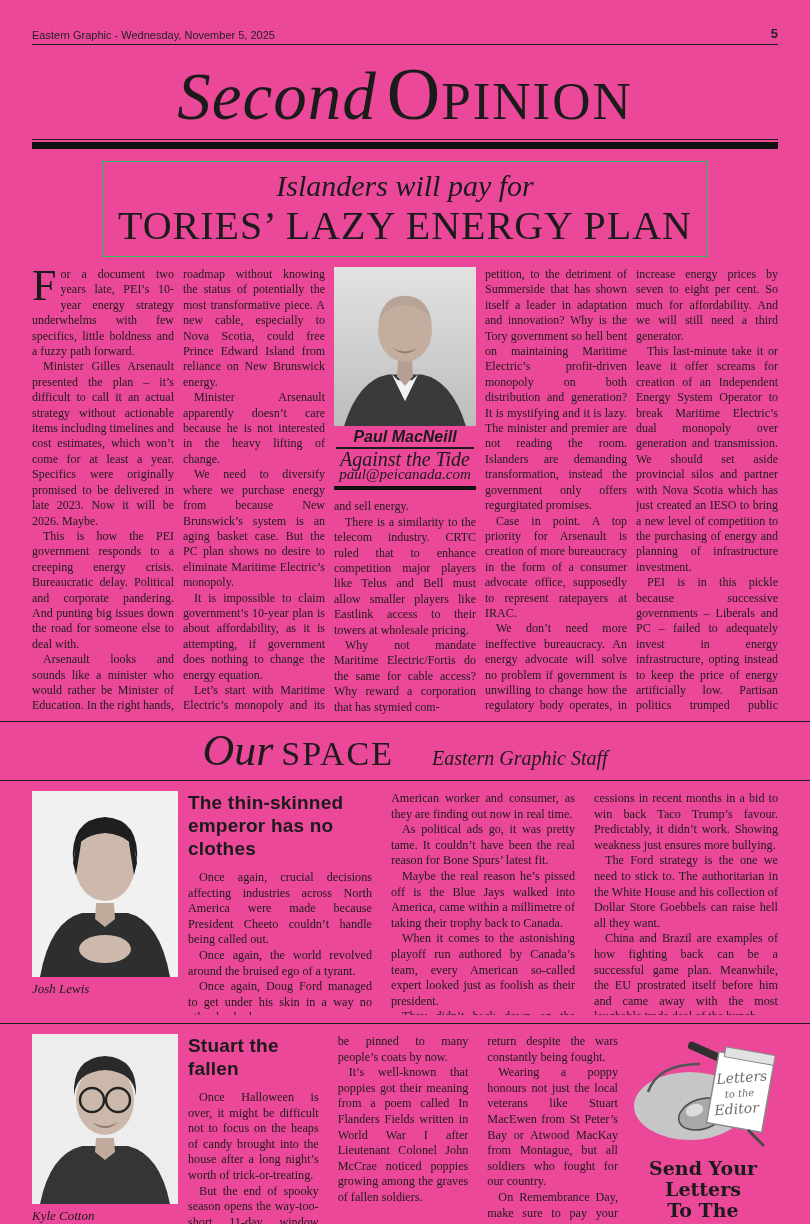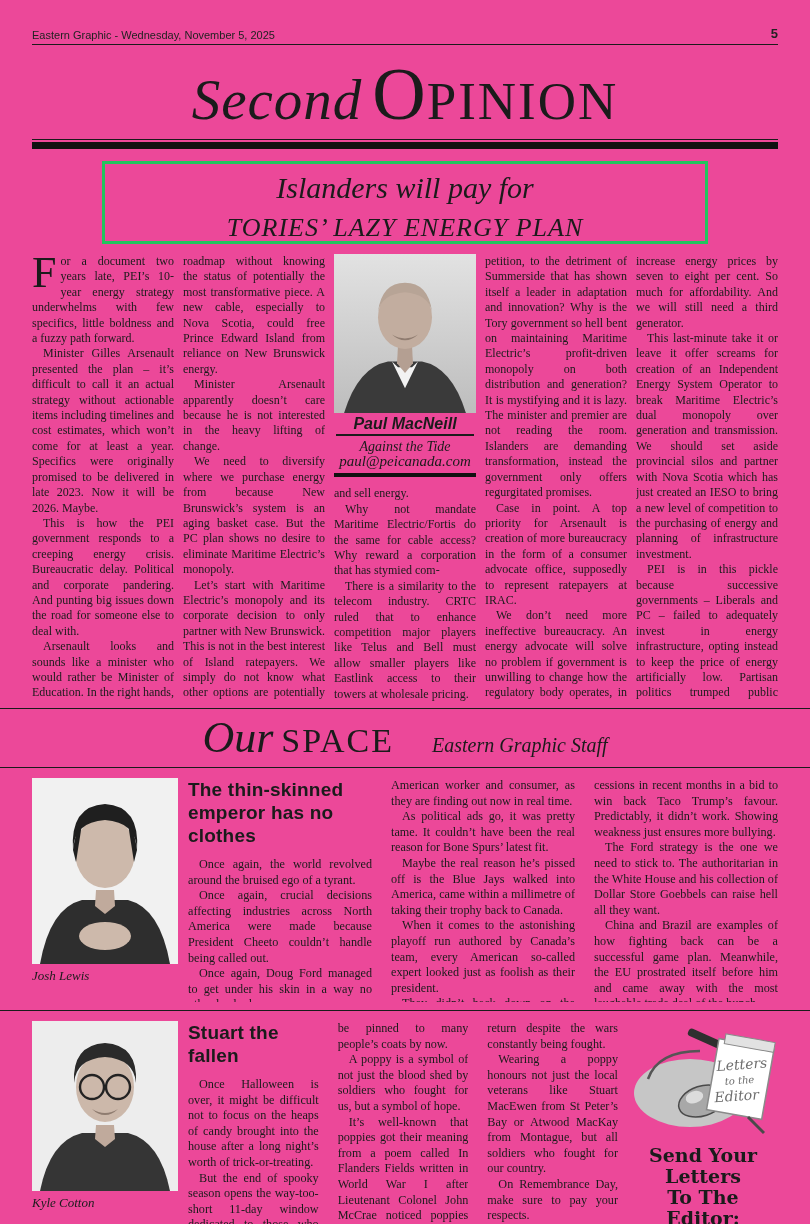--- a/index.html
+++ b/index.html
@@ -11,43 +11,43 @@
   }
   
   .hdr {
     margin:26px 32px 0; display:flex; justify-content:space-between; align-items:flex-end;
     border-bottom:1.5px solid #1b1b1b; padding-bottom:3px;
     font-family:"Liberation Sans", sans-serif; font-size:11px; color:#222;
   }
   .hdr .pg { font-weight:bold; font-size:13px; }
   
   .masthead { text-align:center; margin-top:6px; height:86px; line-height:86px; white-space:nowrap; }
-  .masthead .it { font-style:italic; font-size:57px; letter-spacing:1px; }
+  .masthead .it { font-style:italic; font-size:67px; letter-spacing:1px; }
   .masthead .capO { font-size:74px; letter-spacing:1px; margin-left:10px; }
   .masthead .caps { font-size:53px; letter-spacing:2px; }
   .rule-thin { margin:2px 32px 0; border-top:1.5px solid #1b1b1b; }
   .rule-thick { margin:2px 32px 0; height:7px; background:#111; }
   
   .hbox {
-    margin:12px 102px 0; border:3px solid #22c55e; text-align:center; padding:5px 4px 10px; height:83px;
+    margin:12px 102px 0; border:1px solid #22c55e; text-align:center; padding:5px 4px 10px; height:96px;
   }
   .kicker { font-style:italic; font-size:30px; line-height:38px; }
-  .bigheadline { font-size:26px; line-height:42px; letter-spacing:1px;font-style:italic; }
+  .bigheadline { font-size:40px; line-height:42px; letter-spacing:1px; }
   
   .cols { margin:10px 32px 0; display:flex; gap:9px; height:448px; overflow:hidden; }
   .col { flex:1 1 0; overflow:hidden; font-size:12px; line-height:15.4px; text-align:justify; }
   .col p { margin:0; }
   .col p.ind { text-indent:11px; }
   .dropcap { float:left; font-size:44px; line-height:33px; padding:2px 4px 0 0; }
   
   .mid { display:flex; flex-direction:column; }
   .portrait { width:100%; height:166px; display:block; background:#cfcfcf; }
   .aname { font-family:"Liberation Sans", sans-serif; font-weight:bold; font-size:16px; text-align:center; padding:3px 0 2px;font-style:italic; }
   .arule { border-top:2px solid #1b1b1b; margin:0 2px; }
-  .acol { font-style:italic; font-size:14px; text-align:center; margin-top:3px; }
+  .acol { font-style:italic; font-size:20px; text-align:center; margin-top:3px; }
   .aemail { font-style:italic; font-size:15px; text-align:center; }
   .abar { height:4px; background:#111; margin:4px 0 9px; }
   
   .band-rule { border-top:1.5px solid #1b1b1b; margin-top:6px; }
   .ourspace { text-align:center; padding:2px 0 4px; white-space:nowrap; height:58px; line-height:54px; }
   .ourspace .it { font-style:italic; font-size:44px; }
   .ourspace .caps { font-size:34px; letter-spacing:2px; margin-left:8px; }
   .ourspace .staff { font-style:italic; font-size:20px; margin-left:38px; }
   
   .staffsec { margin:10px 32px 0; display:flex; gap:10px; }
@@ -95,20 +95,21 @@
       <p><span class="dropcap">F</span><span>or a document two years late, PEI’s 10-year energy strategy underwhelms with few specifics, little boldness and a fuzzy path forward.</span></p>
       <p class="ind">Minister Gilles Arsenault presented the plan – it’s difficult to call it an actual strategy without actionable items including timelines and cost estimates, which won’t come for at least a year. Specifics were originally promised to be delivered in late 2023. Now it will be 2026. Maybe.</p>
       <p class="ind">This is how the PEI government responds to a creeping energy crisis. Bureaucratic delay. Political and corporate pandering. And punting big issues down the road for someone else to deal with.</p>
       <p class="ind">Arsenault looks and sounds like a minister who would rather be Minister of Education. In the right hands, the energy file could be transformative. In the hands of Arsenault and Premier Lantz, it is decidedly status quo.</p>
 
     </div>
     <div class="col">
       <p>roadmap without knowing the status of potentially the most transformative piece. A new cable, especially to Nova Scotia, could free Prince Edward Island from reliance on New Brunswick energy.</p>
       <p class="ind">Minister Arsenault apparently doesn’t care because he is not interested in the heavy lifting of change.</p>
       <p class="ind">We need to diversify where we purchase energy from because New Brunswick’s system is an aging basket case. But the PC plan shows no desire to eliminate Maritime Electric’s monopoly.</p>
+      <p class="ind">It is impossible to claim government’s 10-year plan is about affordability, as it is attempting, if government does nothing to change the energy equation.</p>
       <p class="ind">Let’s start with Maritime Electric’s monopoly and its corporate decision to only partner with New Brunswick. This is not in the best interest of Island ratepayers. We simply do not know what other options are potentially out there.</p>
 
     </div>
     <div class="col mid">
       <svg class="portrait" viewBox="0 0 142 166" preserveAspectRatio="none">
         <rect width="142" height="166" fill="#d4d4d4"></rect>
         <rect width="142" height="166" fill="url(#g1)"></rect>
         <defs>
             <linearGradient id="g1" x1="0" y1="0" x2="0" y2="1">
           <stop offset="0" stop-color="#e2e2e2"></stop>
@@ -121,22 +122,22 @@
         <ellipse cx="71" cy="66" rx="27" ry="33" fill="#c2ad9f"></ellipse>
         <path d="M44 60 Q48 30 71 30 Q94 30 98 60 Q94 42 71 40 Q48 42 44 60Z" fill="#b7a496"></path>
         <path d="M58 84 Q71 92 84 84 Q78 90 71 90 Q64 90 58 84Z" fill="#8f7c70"></path>
       </svg>
       <div class="aname">Paul MacNeill</div>
       <div class="arule"></div>
       <div class="acol">Against the Tide</div>
       <div class="aemail">paul@peicanada.com</div>
       <div class="abar"></div>
       <p>and sell energy.</p>
+      <p class="ind">There is a similarity to the telecom industry. CRTC ruled that to enhance competition major players like Telus and Bell must allow smaller players like Eastlink access to their towers at wholesale pricing.</p>
       <p class="ind">Why not mandate Maritime Electric/Fortis do the same for cable access? Why reward a corporation that has stymied com-</p>
-      <p class="ind">There is a similarity to the telecom industry. CRTC ruled that to enhance competition major players like Telus and Bell must allow smaller players like Eastlink access to their towers at wholesale pricing.</p>
     </div>
     <div class="col">
       <p>petition, to the detriment of Summerside that has shown itself a leader in adaptation and innovation? Why is the Tory government so hell bent on maintaining Maritime Electric’s profit-driven monopoly on both distribution and generation? It is mystifying and it is lazy. The minister and premier are not reading the room. Islanders are demanding transformation, instead the government only offers regurgitated promises.</p>
       <p class="ind">Case in point. A top priority for Arsenault is creation of more bureaucracy in the form of a consumer advocate office, supposedly to represent ratepayers at IRAC.</p>
       <p class="ind">We don’t need more ineffective bureaucracy. An energy advocate will solve no problem if government is unwilling to change how the regulatory body operates, in both transparency and as a patronage dumping ground. IRAC will still make decisions that favour Maritime Electric’s monopoly.</p>
 
     </div>
     <div class="col">
       <p>increase energy prices by seven to eight per cent. So much for affordability. And we will still need a third generator.</p>
       <p class="ind">This last-minute take it or leave it offer screams for creation of an Independent Energy System Operator to break Maritime Electric’s dual monopoly over generation and transmission. We should set aside provincial silos and partner with Nova Scotia which has just created an IESO to bring a new level of competition to the purchasing of energy and planning of infrastructure investment.</p>
@@ -161,22 +162,22 @@
         <ellipse cx="73" cy="74" rx="30" ry="36" fill="#cdb9ab"></ellipse>
         <path d="M41 72 Q38 28 73 26 Q108 28 105 72 Q104 44 73 42 Q42 44 41 72 Z" fill="#1f1f1f"></path>
         <path d="M41 72 Q44 50 50 46 L44 84 Z" fill="#1f1f1f"></path>
         <path d="M105 72 Q102 50 96 46 L102 84 Z" fill="#1f1f1f"></path>
       </svg>
       <div class="pcaption">Josh Lewis</div>
     </div>
     <div class="stxt">
       <div class="scol">
         <div class="shead">The thin-skinned emperor has no clothes</div>
+        <p class="ind">Once again, crucial decisions affecting industries across North America were made because President Cheeto couldn’t handle being called out.</p>
         <p class="ind">Once again, the world revolved around the bruised ego of a tyrant.</p>
-        <p class="ind">Once again, crucial decisions affecting industries across North America were made because President Cheeto couldn’t handle being called out.</p>
         <p class="ind">Once again, Doug Ford managed to get under his skin in a way no other leader has.</p>
 
       </div>
       <div class="scol">
         <p>American worker and consumer, as they are finding out now in real time.</p>
         <p class="ind">As political ads go, it was pretty tame. It couldn’t have been the real reason for Bone Spurs’ latest fit.</p>
         <p class="ind">Maybe the real reason he’s pissed off is the Blue Jays walked into America, came within a millimetre of taking their trophy back to Canada.</p>
         <p class="ind">When it comes to the astonishing playoff run authored by Canada’s team, every American so-called expert looked just as foolish as their president.</p>
         <p class="ind">They didn’t back down on the field, and our leaders shouldn’t back down at the negotiating table either.</p>
 
@@ -209,21 +210,20 @@
     </div>
     <div class="stxt">
       <div class="scol">
         <div class="shead">Stuart the fallen</div>
         <p class="ind">Once Halloween is over, it might be difficult not to focus on the heaps of candy brought into the house after a long night’s worth of trick-or-treating.</p>
         <p class="ind">But the end of spooky season opens the way-too-short 11-day window dedicated to those who gave their lives for our freedom in wars throughout our history.</p>
 
       </div>
       <div class="scol">
         <p>be pinned to many people’s coats by now.</p>
-        <p class="ind">A poppy is a symbol of not just the blood shed by soldiers who fought for us, but a symbol of hope.</p>
         <p class="ind">It’s well-known that poppies got their meaning from a poem called In Flanders Fields written in World War I after Lieutenant Colonel John McCrae noticed poppies growing among the graves of fallen soldiers.</p>
 
       </div>
       <div class="scol">
         <p>return despite the wars constantly being fought.</p>
         <p class="ind">Wearing a poppy honours not just the local veterans like Stuart MacEwen from St Peter’s Bay or Atwood MacKay from Montague, but all soldiers who fought for our country.</p>
         <p class="ind">On Remembrance Day, make sure to pay your respects.</p>
         <p class="ind">Stop by your local legion with other community members and be part of the ceremony - and don’t forget your poppies.</p>
 
       </div>

